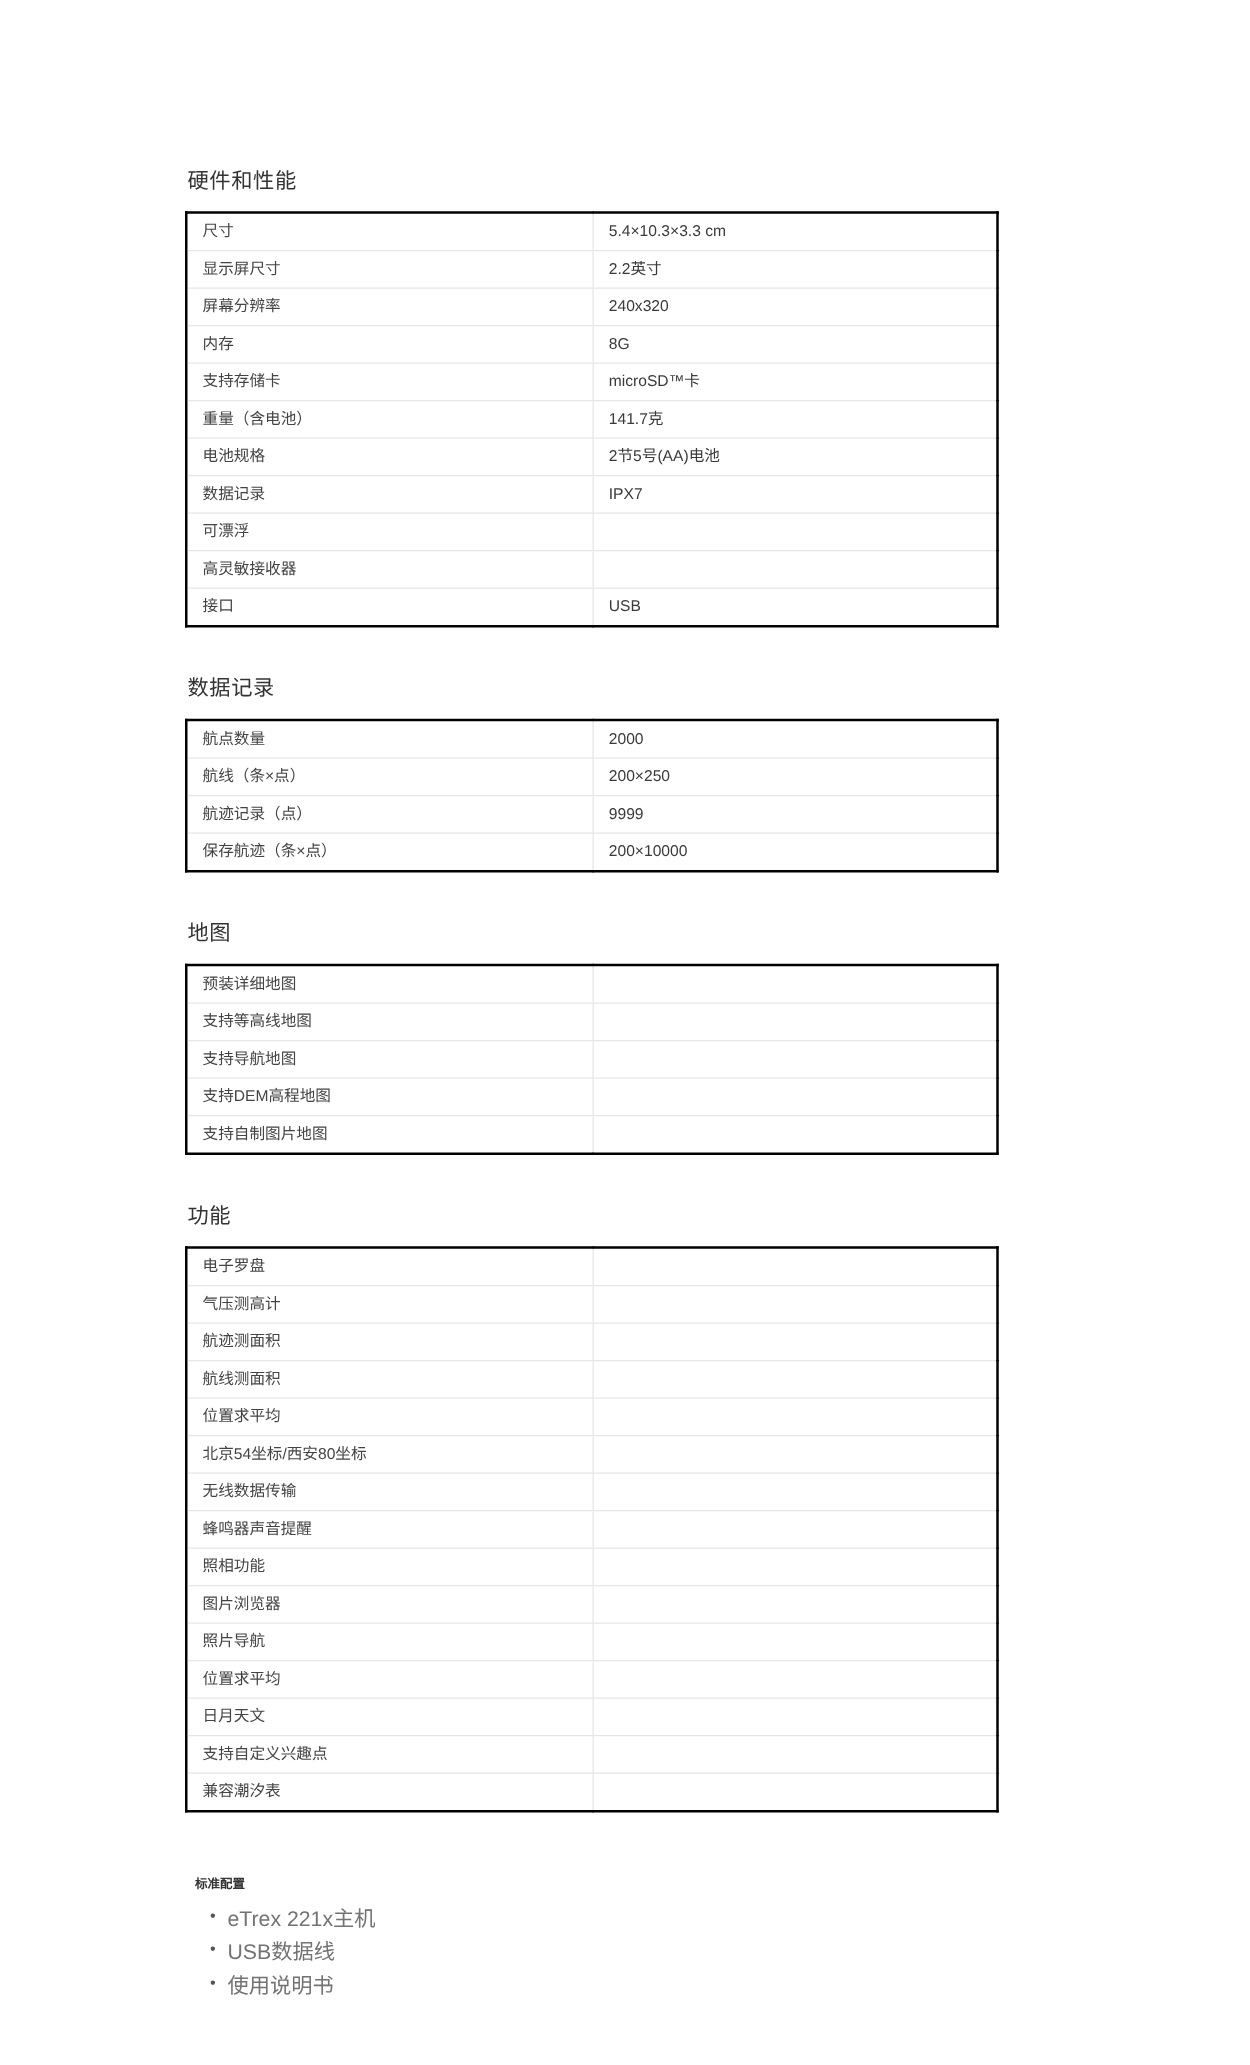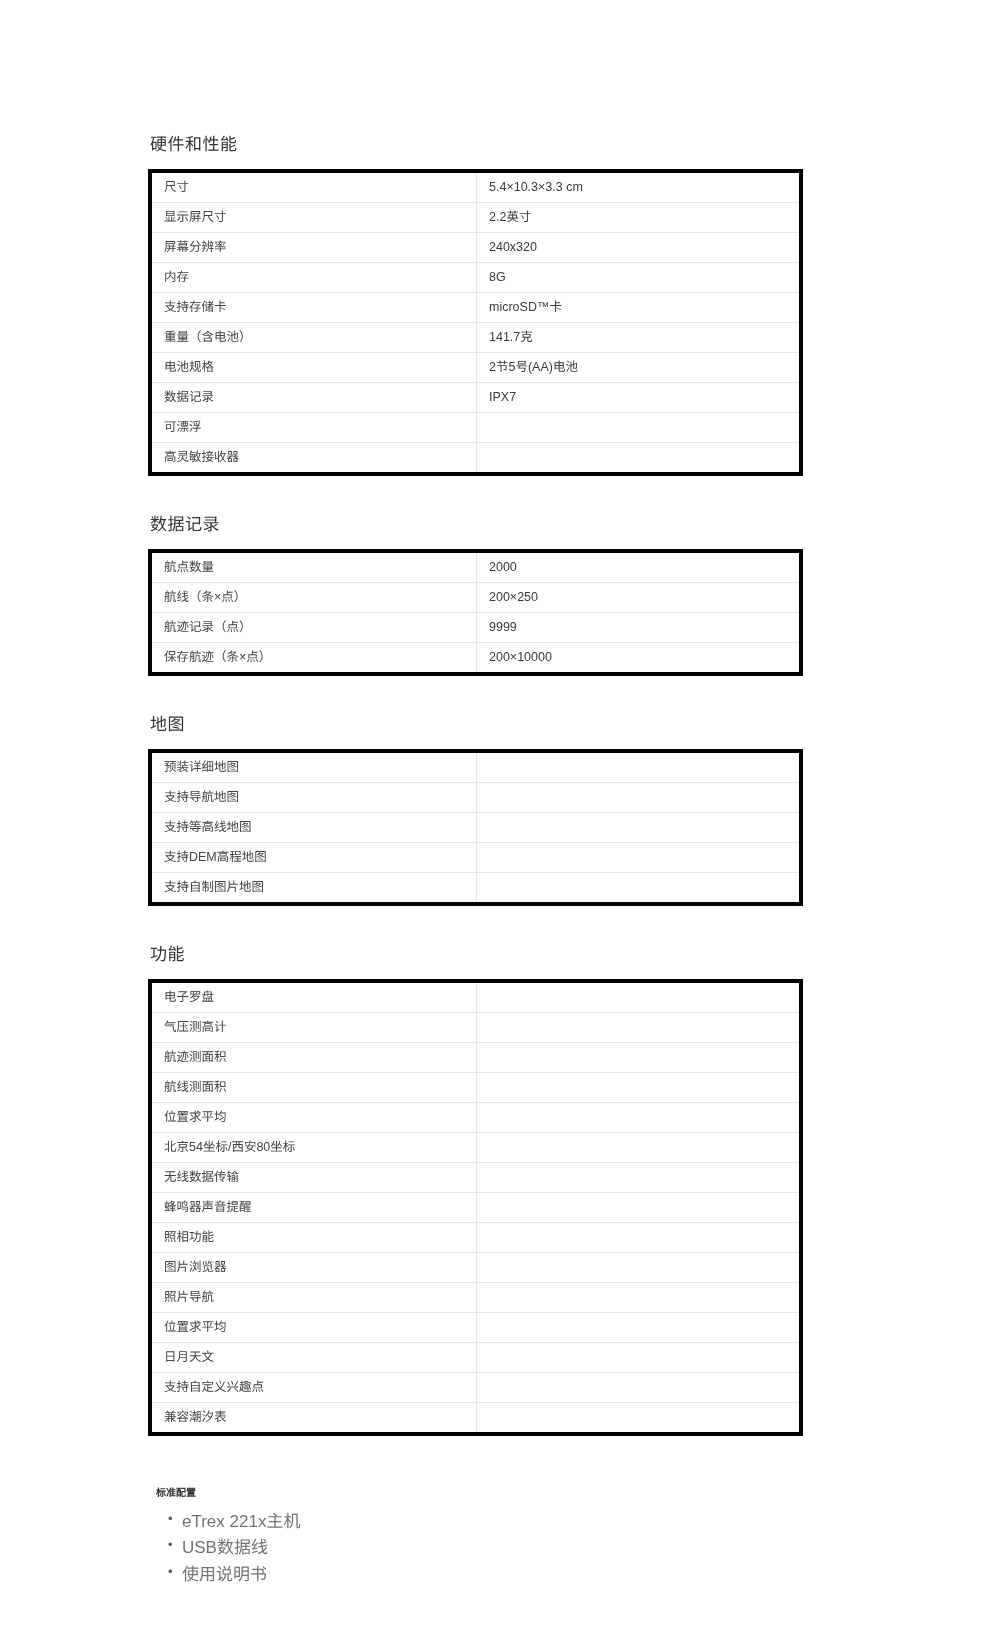--- a/index.html
+++ b/index.html
@@ -30,21 +30,21 @@
     letter-spacing: 0.5px;
     margin: 0 0 14px 2px;
   }
   .section + .section .section-title {
     margin-top: 4px;
   }
   table.spec {
     border-collapse: collapse;
     width: 604px;
     table-layout: fixed;
-    border: 4px solid #000000;
+    border: 2px solid #000000;
   }
   table.spec tr {
     height: 28px;
   }
   table.spec td {
     border: 1px solid #e6e6e6;
     font-size: 12.5px;
     color: #444444;
     padding: 7px 10px 7px 12px;
     vertical-align: middle;
@@ -130,20 +130,24 @@
           <td class="val">IPX7</td>
         </tr>
         <tr>
           <td class="key">可漂浮</td>
           <td class="val"></td>
         </tr>
         <tr>
           <td class="key">高灵敏接收器</td>
           <td class="val"></td>
         </tr>
+        <tr>
+          <td class="key">接口</td>
+          <td class="val">USB</td>
+        </tr>
       </tbody>
     </table>
   </div>
 
   <div class="section">
     <h2 class="section-title">数据记录</h2>
     <table class="spec">
       <tbody>
         <tr>
           <td class="key">航点数量</td>
@@ -167,25 +171,25 @@
 
   <div class="section">
     <h2 class="section-title">地图</h2>
     <table class="spec">
       <tbody>
         <tr>
           <td class="key">预装详细地图</td>
           <td class="val"></td>
         </tr>
         <tr>
+          <td class="key">支持等高线地图</td>
+          <td class="val"></td>
+        </tr>
+        <tr>
           <td class="key">支持导航地图</td>
-          <td class="val"></td>
-        </tr>
-        <tr>
-          <td class="key">支持等高线地图</td>
           <td class="val"></td>
         </tr>
         <tr>
           <td class="key">支持DEM高程地图</td>
           <td class="val"></td>
         </tr>
         <tr>
           <td class="key">支持自制图片地图</td>
           <td class="val"></td>
         </tr>

